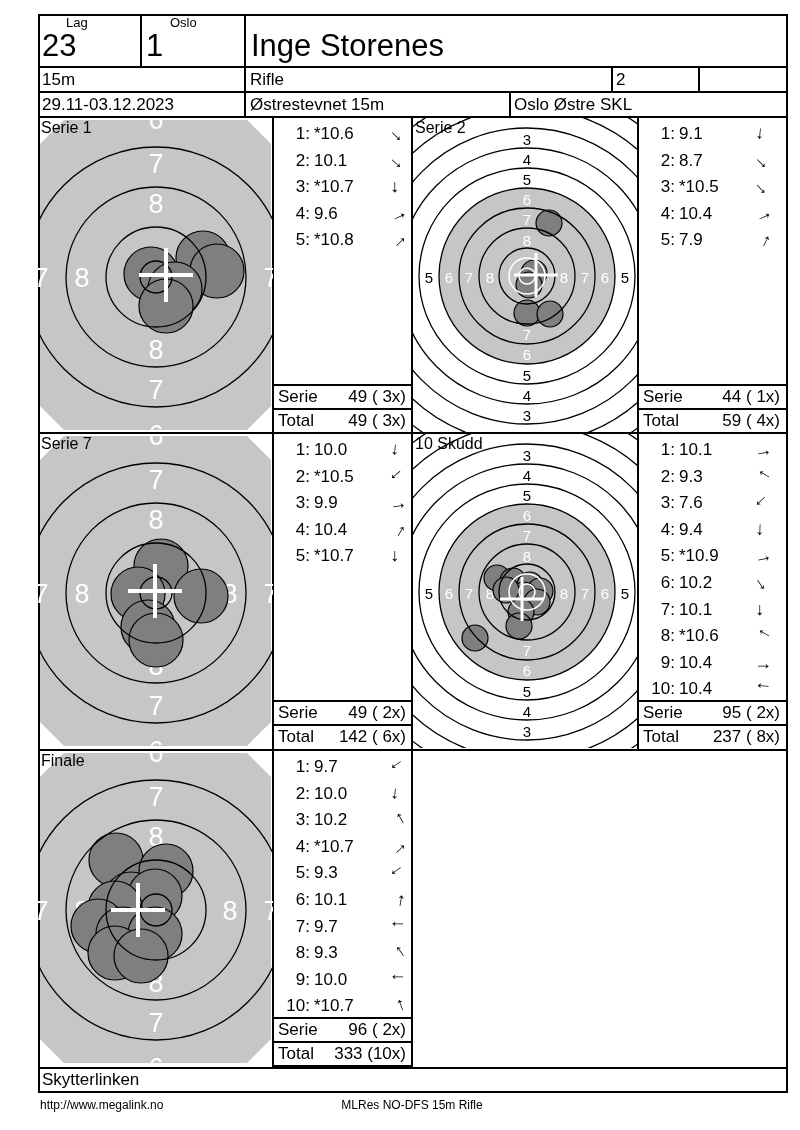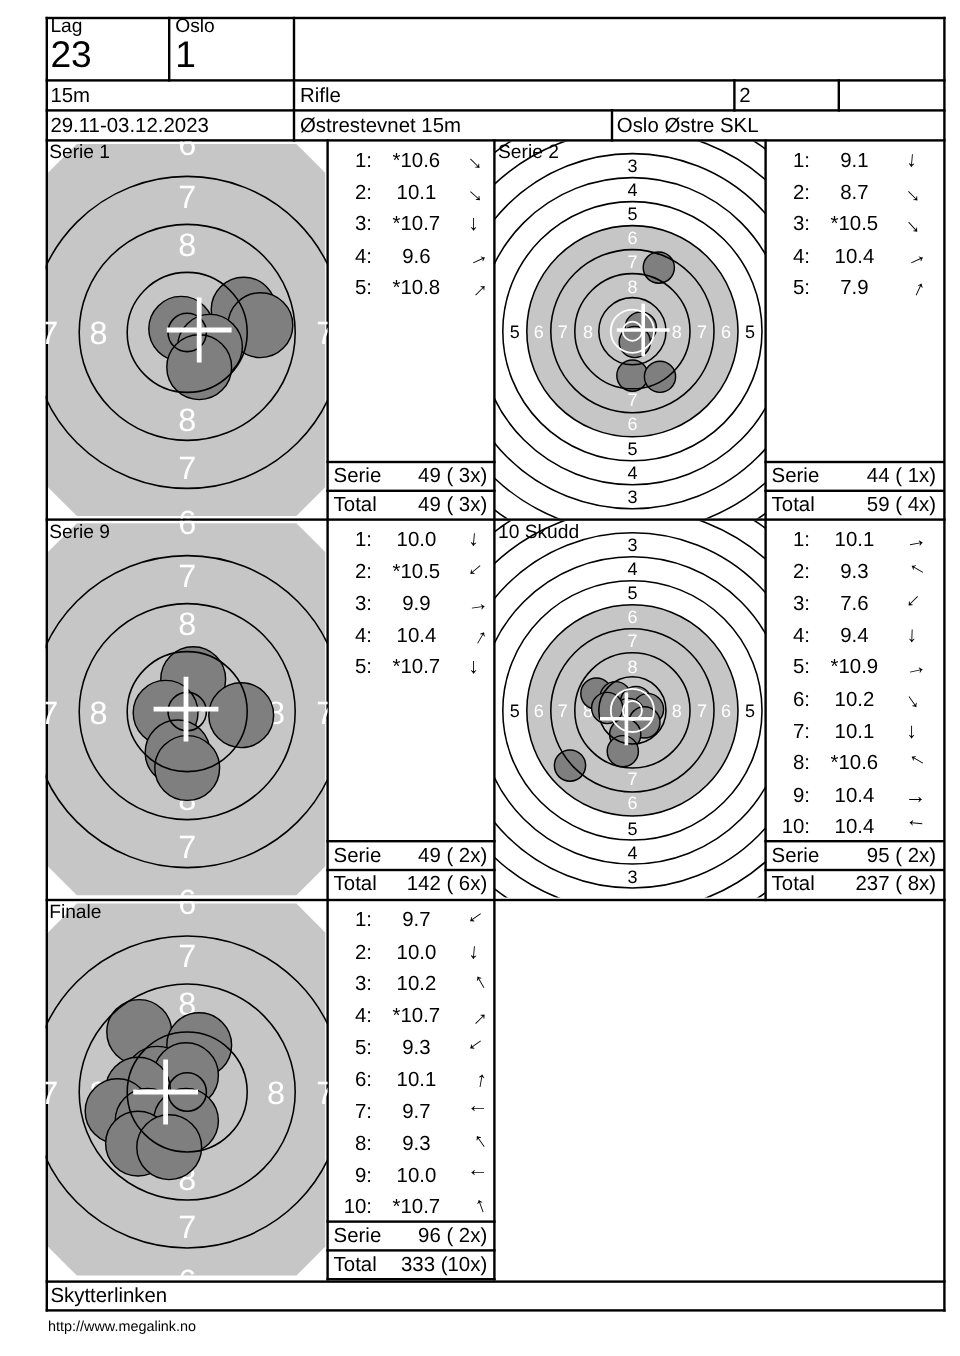--- a/index.html
+++ b/index.html
@@ -1,28 +1,28 @@
 <!DOCTYPE html>
 <html><head>
 <meta charset="utf-8">
 <style>
   html,body{margin:0;padding:0;background:#fff;}
   .page{position:relative;width:800px;height:1130px;background:#ffffff;
         font-family:"Liberation Sans",sans-serif;color:#000;overflow:hidden;}
   .abs{position:absolute;}
   .hline{position:absolute;height:2px;background:#000;}
   .vline{position:absolute;width:2px;background:#000;}
-  .lbl-small{font-size:16px;line-height:12px;}
+  .lbl-small{font-size:13px;line-height:12px;margin-left:24px;}
   .big-num{font-size:31px;line-height:32px;}
   .name{font-size:31px;line-height:32px;}
   .hdr-text{font-size:17px;line-height:20px;}
   .panel-title{font-size:16px;line-height:17px;z-index:5;}
   .shot-row{position:absolute;height:26px;font-size:17px;line-height:26px;}
   .shot-num{position:absolute;left:0;width:36px;text-align:right;}
-  .shot-val{position:absolute;left:40px;width:66px;text-align:center;}
+  .shot-val{position:absolute;left:40px;width:66px;text-align:left;}
   .shot-arrow{position:absolute;left:112px;width:24px;text-align:center;font-size:18px;}
   .arrow-g{display:inline-block;}
   .st-box{position:absolute;height:40px;font-size:17px;line-height:23px;}
   .st-label{position:absolute;left:4px;}
   .st-value{position:absolute;right:5px;}
   .brand{font-size:17px;line-height:24px;}
   .foot-small{font-size:12px;line-height:14px;}
   svg text{font-family:"Liberation Sans",sans-serif;}
 </style>
 </head>
@@ -46,20 +46,21 @@
   <div class="vline" style="left:698px;top:66px;height:27px;"></div>
   <div class="vline" style="left:509px;top:91px;height:27px;"></div>
   <div class="vline" style="left:272px;top:116px;height:951px;"></div>
   <div class="vline" style="left:411px;top:116px;height:951px;"></div>
   <div class="vline" style="left:637px;top:116px;height:635px;"></div>
 
   <div class="abs lbl-small" style="left:42px;top:17px;">Lag</div>
   <div class="abs big-num" style="left:42px;top:30px;">23</div>
   <div class="abs lbl-small" style="left:146px;top:17px;">Oslo</div>
   <div class="abs big-num" style="left:146px;top:30px;">1</div>
+  <div class="abs name" style="left:251px;top:30px;">Inge Storenes</div>
   <div class="abs hdr-text" style="left:42px;top:70px;">15m</div>
   <div class="abs hdr-text" style="left:250px;top:70px;">Rifle</div>
   <div class="abs hdr-text" style="left:616px;top:70px;">2</div>
   <div class="abs hdr-text" style="left:42px;top:95px;">29.11-03.12.2023</div>
   <div class="abs hdr-text" style="left:250px;top:95px;">Østrestevnet 15m</div>
   <div class="abs hdr-text" style="left:514px;top:95px;">Oslo Østre SKL</div>
 
   <div id="panels">
       <svg width="235" height="314" viewBox="0 0 235 314" style="position:absolute;left:38px;top:118px;overflow:hidden;">
         <path d="M26 2 L209 2 L233 26 L233 288 L209 312 L26 312 L2 288 L2 26 Z" fill="#c6c6c6"></path>
@@ -215,21 +216,21 @@
         <circle cx="100" cy="160" r="27" fill="#7f7f7f" stroke="#000" stroke-width="1.2"></circle>
         <circle cx="110" cy="193" r="27" fill="#7f7f7f" stroke="#000" stroke-width="1.2"></circle>
         <circle cx="118" cy="206" r="27" fill="#7f7f7f" stroke="#000" stroke-width="1.2"></circle>
         <circle cx="118" cy="159" r="16" fill="none" stroke="#000" stroke-width="1.3"></circle>
         <circle cx="118" cy="159" r="50" fill="none" stroke="#000" stroke-width="1.3"></circle>
         <circle cx="118" cy="159" r="90" fill="none" stroke="#000" stroke-width="1.3"></circle>
         <circle cx="118" cy="159" r="130" fill="none" stroke="#000" stroke-width="1.3"></circle>
         <line x1="90" y1="157" x2="144" y2="157" stroke="#ffffff" stroke-width="4"></line>
         <line x1="117" y1="130" x2="117" y2="184" stroke="#ffffff" stroke-width="4"></line>
       </svg>
-      <div class="abs panel-title" style="left: 41px; top: 435px;">Serie 9</div>
+      <div class="abs panel-title" style="left: 41px; top: 435px;">Serie 7</div>
       <div class="shot-row" style="left: 274px; top: 437px; width: 137px;">
         <span class="shot-num">1:</span>
         <span class="shot-val">10.0</span>
         <span class="shot-arrow"><span class="arrow-g" style="transform: rotate(95deg);">→</span></span>
       </div>
       <div class="shot-row" style="left: 274px; top: 463.6px; width: 137px;">
         <span class="shot-num">2:</span>
         <span class="shot-val">*10.5</span>
         <span class="shot-arrow"><span class="arrow-g" style="transform: rotate(140deg);">→</span></span>
       </div>
@@ -453,13 +454,14 @@
         <span class="st-label">Total</span>
         <span class="st-value">333 (10x)</span>
       </div>
       <div class="hline" style="left: 272px; top: 1017px; width: 141px;"></div>
       <div class="hline" style="left: 272px; top: 1041px; width: 141px;"></div>
       <div class="hline" style="left: 272px; top: 1065px; width: 141px;"></div>
     </div>
 
   <div class="abs brand" style="left:42px;top:1068px;">Skytterlinken</div>
   <div class="abs foot-small" style="left:40px;top:1098px;">http://www.megalink.no</div>
+  <div class="abs foot-small" style="left:38px;top:1098px;width:748px;text-align:center;">MLRes NO-DFS 15m Rifle</div>
 </div>
 
 </body></html>

